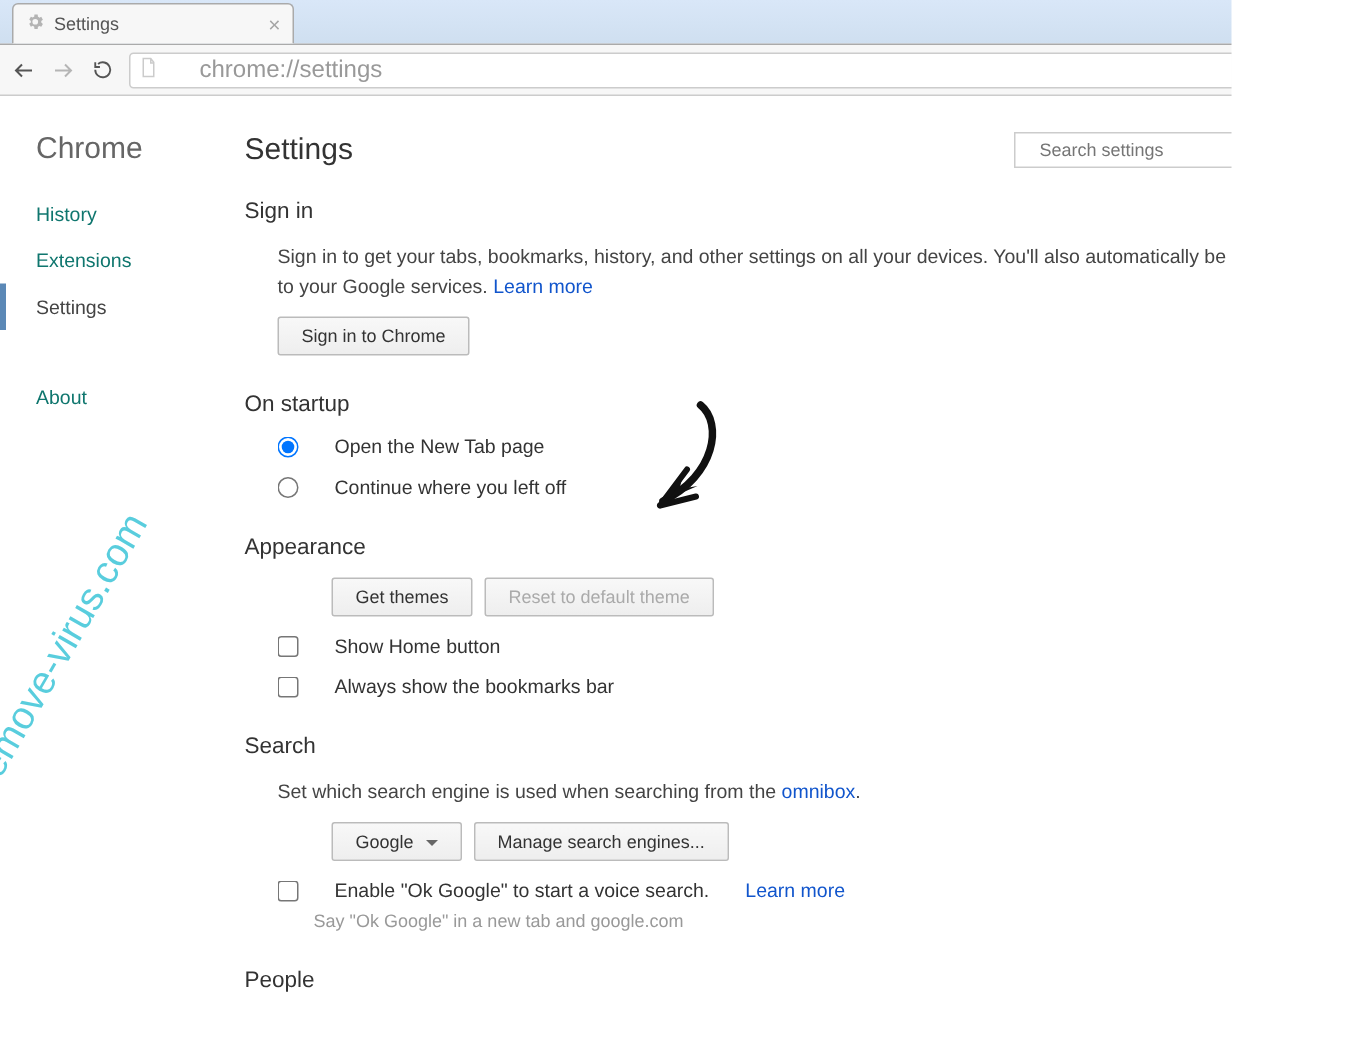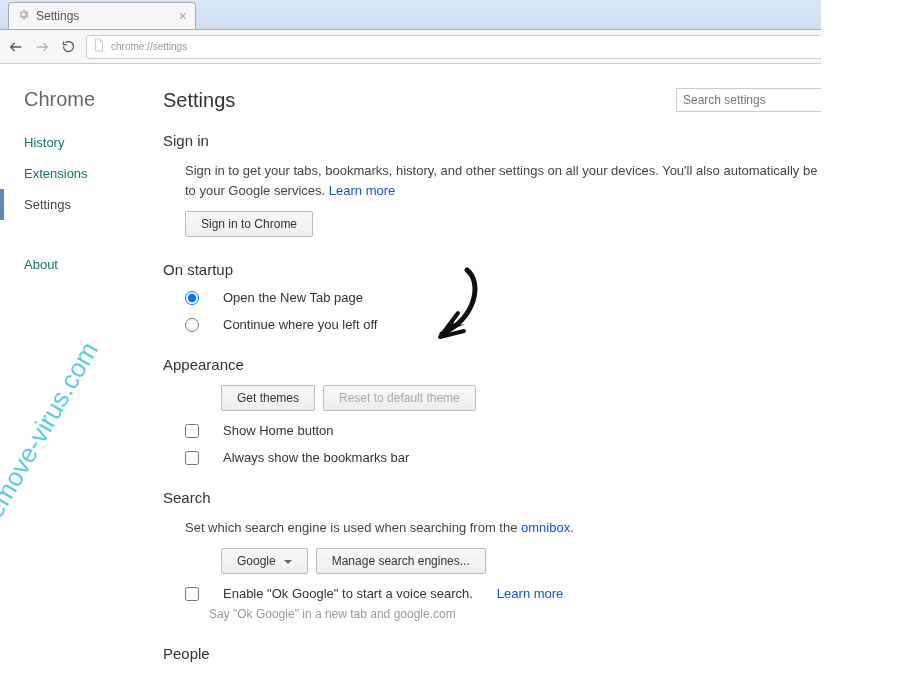--- a/index.html
+++ b/index.html
@@ -9,34 +9,34 @@
     .browser-chrome { width: 900px; }
     .tab-bar { height: 30px; background: linear-gradient(to bottom, #d9e7f8 0%, #cfdff0 100%); display: flex; align-items: flex-end; border-bottom: 1px solid #aaa; }
     .tab { background: #f7f7f7; height: 27px; width: 188px; margin-left: 8px; display: flex; align-items: center; padding: 0 8px; border-top-left-radius: 4px; border-top-right-radius: 4px; border: 1px solid #aaa; border-bottom: none; position: relative; font-size: 12px; color: #555; }
     .tab .gear { margin-right: 6px; opacity: .6; }
     .tab .close { margin-left: auto; opacity: .5; font-size: 14px; line-height: 1; }
     .nav-bar { height: 34px; display: flex; align-items: center; padding: 0 8px; gap: 10px; border-bottom: 1px solid #ccc; background: #f7f7f7; }
     .nav-icon { width: 16px; display: inline-flex; justify-content: center; color: #777; }
     .nav-icon.disabled { opacity: .4; }
     .address-bar { flex: 1; height: 24px; border: 1px solid #ccc; border-radius: 3px; display: flex; align-items: center; padding: 0 6px; background: #fff; }
     .address-bar .page-icon { opacity: .5; margin-right: 6px; }
-    .address-bar input { border: none; outline: none; flex: 1; font-size: 10px; color: #999; font-family: inherit; }
+    .address-bar input { border: none; outline: none; flex: 1; font-size: 16px; color: #999; font-family: inherit; margin-left: 22px; }
     
     
     .settings-page { display: flex; width: 900px; }
     .sidebar { width: 155px; padding-top: 24px; }
     .sidebar-title { font-size: 20px; font-weight: normal; color: #666; padding: 0 0 16px 24px; }
     .sidebar-item { padding: 8px 0 8px 24px; font-size: 13px; color: #0f766e; cursor: pointer; }
     .sidebar-item.selected { color: #444; border-left: 4px solid #5b88b6; padding-left: 20px; font-weight: normal; }
     .sidebar-item.about { margin-top: 29px; }
     
     .content { flex: 1; padding: 24px 24px 0 8px; }
     .content-header { display: flex; justify-content: space-between; align-items: center; margin-bottom: 20px; }
     .content-title { font-size: 20px; color: #333; font-weight: normal; }
-    .search-settings { width: 200px; height: 24px; border: 1px solid #ccc; padding: 0 6px; font-size: 12px; font-family: inherit; outline: none; }
+    .search-settings { width: 200px; height: 24px; border: 1px solid #ccc; padding: 0 16px; font-size: 12px; font-family: inherit; outline: none; }
     
     .section { margin-bottom: 24px; }
     .section-title { font-size: 15px; color: #333; margin-bottom: 12px; font-weight: normal; }
     .section-body { padding-left: 22px; font-size: 13px; color: #444; }
     .section-body p { line-height: 1.55; margin-bottom: 10px; }
     .link { color: #1155cc; text-decoration: none; cursor: pointer; }
     .link.boxed { border: 1px solid #7da8e6; padding: 0 1px; }
     
     .btn { display: inline-block; background: linear-gradient(to bottom, #f8f8f8, #eee); border: 1px solid #bbb; border-radius: 2px; padding: 5px 15px; font-size: 12px; color: #333; cursor: pointer; font-family: inherit; }
     .btn.disabled { color: #aaa; cursor: default; }

